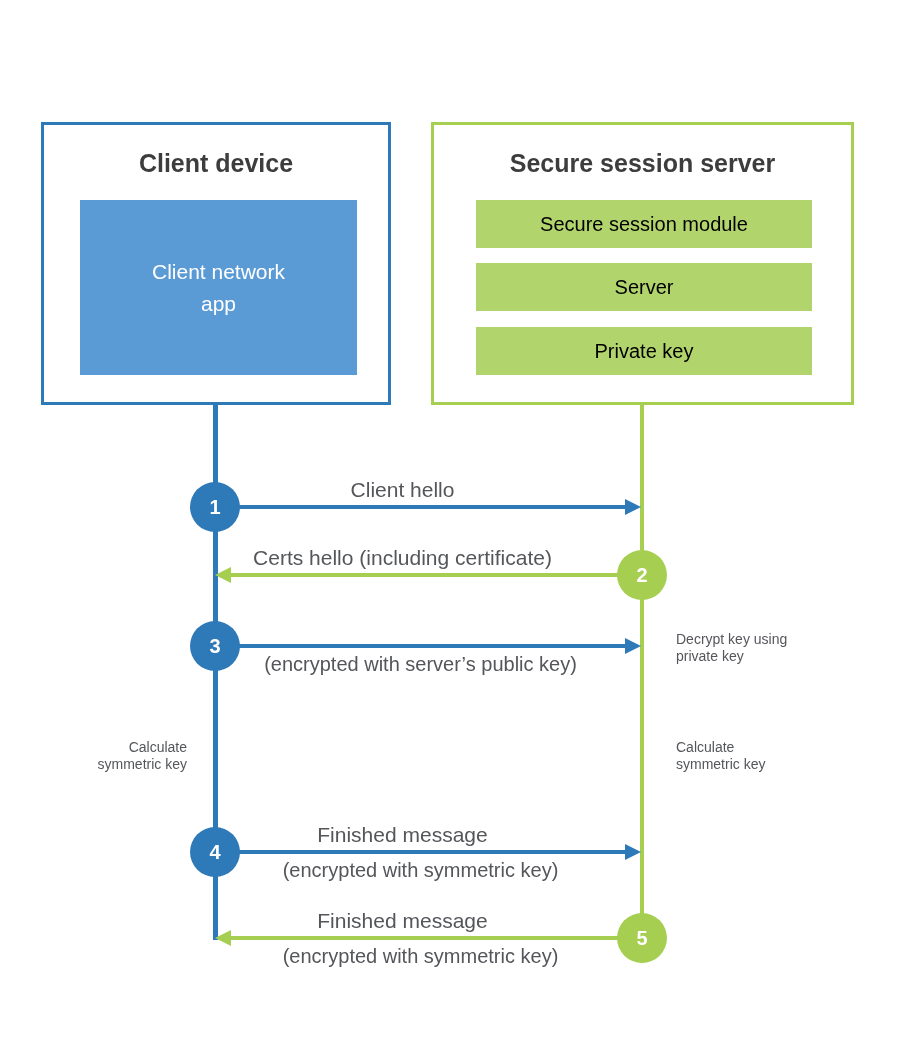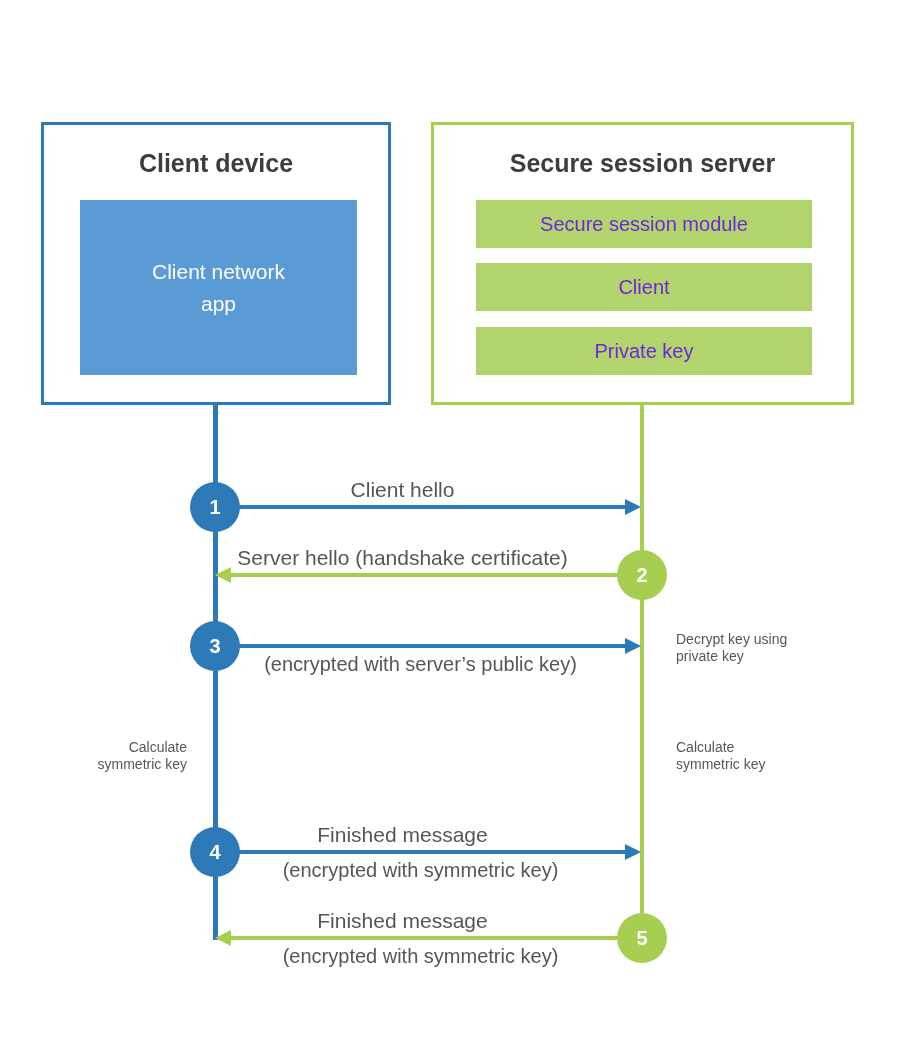--- a/index.html
+++ b/index.html
@@ -19,21 +19,21 @@
     position:absolute;left:0;right:0;top:24px;text-align:center;
     font-size:25px;font-weight:700;color:var(--heading,#3d3d3d);
   }
   .client-app{
     position:absolute;left:36px;top:75px;width:277px;height:175px;
     background:var(--blue-fill,#5b9bd5);color:#fff;font-size:21px;line-height:1.5;
     display:flex;align-items:center;justify-content:center;text-align:center;white-space:pre-line;
   }
   .server-bar{
     position:absolute;left:42px;width:336px;height:48px;background:var(--green-fill,#b2d46d);
-    color:#6d28d9;font-size:20px;line-height:48px;text-align:center;
+    color:#000000;font-size:20px;line-height:48px;text-align:center;
   }
   .server-bar.b1{top:75px;} .server-bar.b2{top:138px;} .server-bar.b3{top:202px;}
   
   .vline{position:absolute;width:4.5px;}
   .vline.blue{left:213px;top:404px;height:536px;background:var(--blue,#2e79b8);}
   .vline.green{left:639.5px;top:404px;height:534px;background:var(--green,#a6cf52);}
   
   .step{position:absolute;left:190px;width:477px;height:52px;}
   .step.s1{top:481px;} .step.s2{top:549px;} .step.s3{top:620px;}
   .step.s4{top:826px;} .step.s5{top:912px;}
@@ -74,36 +74,36 @@
 
   <div class="entity-box client">
     <div class="entity-title">Client device</div>
     <div class="client-app">Client network
 app</div>
   </div>
 
   <div class="entity-box server">
     <div class="entity-title">Secure session server</div>
     <div class="server-bar b1">Secure session module</div>
-    <div class="server-bar b2">Client</div>
+    <div class="server-bar b2">Server</div>
     <div class="server-bar b3">Private key</div>
   </div>
 
   <div class="vline blue"></div>
   <div class="vline green"></div>
 
   <div class="step s1 from-client">
     <div class="step-label">Client hello</div>
     <div class="shaft"></div>
     <div class="head"></div>
     <div class="circle">1</div>
   </div>
 
   <div class="step s2 from-server">
-    <div class="step-label">Server hello (handshake certificate)</div>
+    <div class="step-label">Certs hello (including certificate)</div>
     <div class="shaft"></div>
     <div class="head"></div>
     <div class="circle">2</div>
   </div>
 
   <div class="step s3 from-client">
     <div class="step-sub">(encrypted with server’s public key)</div>
     <div class="shaft"></div>
     <div class="head"></div>
     <div class="circle">3</div>

